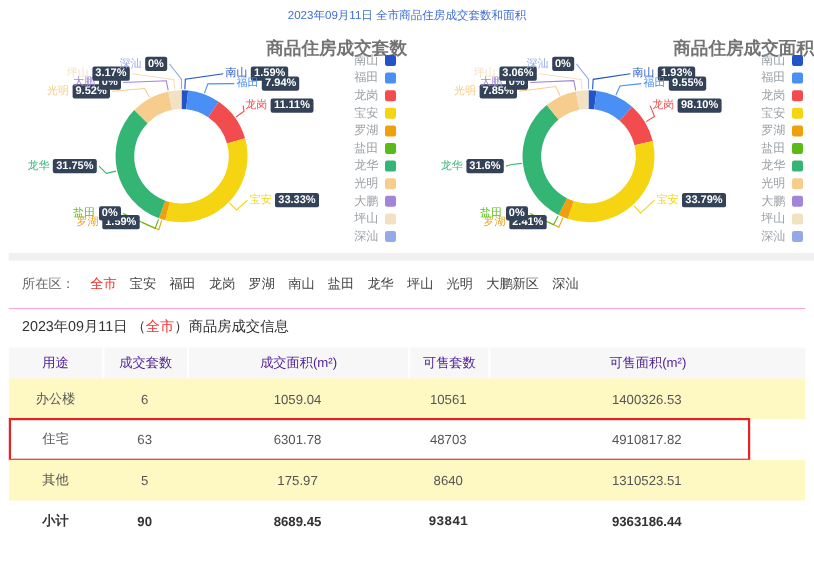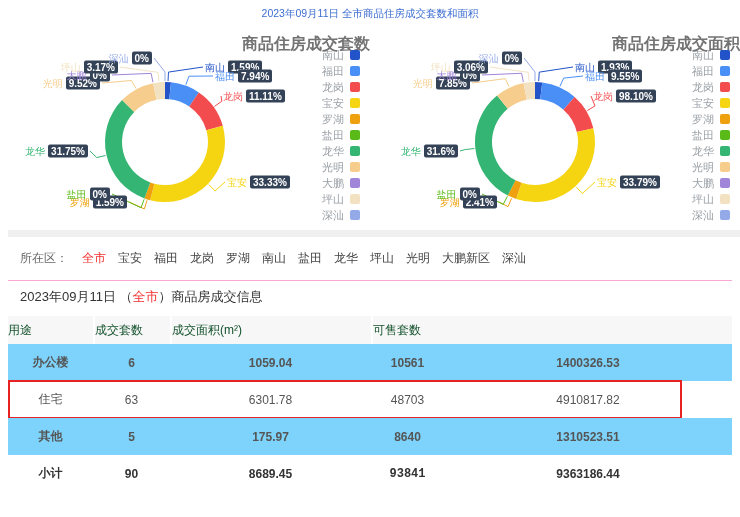--- a/index.html
+++ b/index.html
@@ -44,26 +44,26 @@
     border-bottom:1px solid #f9a8d4; font-size:12px;
   }
   .filter-label { color:#666; margin-right:14px; }
   .filter-item { color:#444; margin-right:12px; cursor:pointer; }
   .filter-item.selected { color:#f23030; }
   .section-title { position:absolute; top:288px; left:20px; font-size:13px; color:#333; }
   .section-title .red { color:#f23030; }
   .tbl { position:absolute; top:316px; left:8px; width:724px; }
   .tbl-header { display:flex; height:28px; background:#f7f7f7; align-items:center; }
   .tbl-hcell {
-    font-size:12px; color:#14532d; text-align:left;
+    font-size:12px; color:#4c1d95; text-align:center;
     border-left:2px solid #ffffff; height:28px; line-height:28px;
   }
   .tbl-hcell:first-child { border-left:none; }
   .tbl-row { display:flex; height:37px; align-items:center; position:relative; }
-  .tbl-row.even { background:#7dd3fc;font-weight:bold; }
+  .tbl-row.even { background:#fef9c3; }
   .tbl-cell { font-size:12px; color:#555; text-align:center; }
   .tbl-row.total .tbl-cell { font-weight:bold; color:#333; }
   .tbl-row.hl .hl-box {
     position:absolute; left:0; top:-1px; width:674px; height:39px;
     border:2px solid #e62222; pointer-events:none;
   }
 </style>
 </head>
 <body>
 
@@ -310,20 +310,21 @@
 <div class="section-title">
   <span>2023年09月11日 （</span><span class="red">全市</span><span>）商品房成交信息</span>
 </div>
 
 <div class="tbl">
   <div class="tbl-header" id="tbl-header">
       <div class="tbl-hcell" style="width: 85px;">用途</div>
       <div class="tbl-hcell" style="width: 77px;">成交套数</div>
       <div class="tbl-hcell" style="width: 201px;">成交面积(m²)</div>
       <div class="tbl-hcell" style="width: 73px;">可售套数</div>
+      <div class="tbl-hcell" style="width: 288px;">可售面积(m²)</div>
     </div>
   <div id="tbl-body">
       <div class="tbl-row even">
         <div class="tbl-cell" style="width: 85px;">办公楼</div>
         <div class="tbl-cell" style="width: 77px;">6</div>
         <div class="tbl-cell" style="width: 201px;">1059.04</div>
         <div class="tbl-cell" style="width: 73px;">10561</div>
         <div class="tbl-cell" style="width: 288px;">1400326.53</div>
       </div>
       <div class="tbl-row hl">

